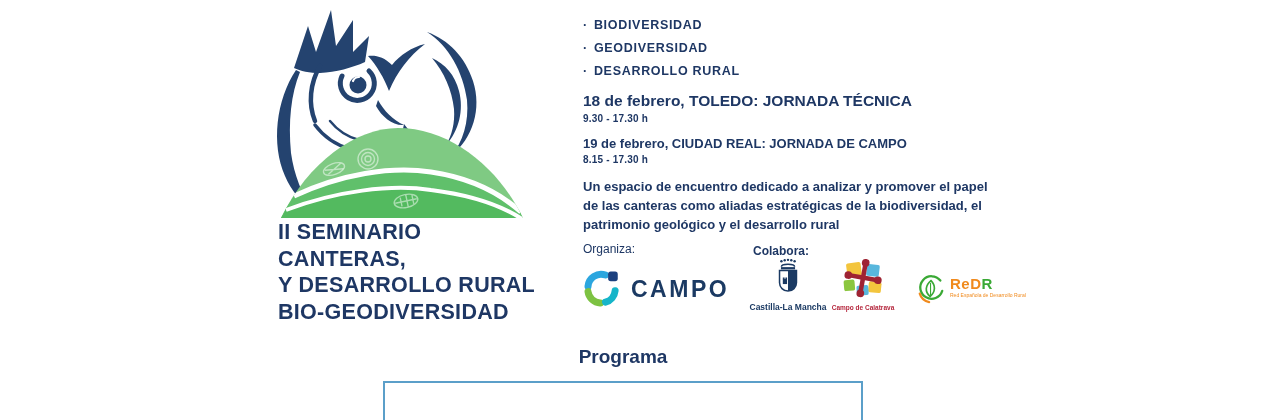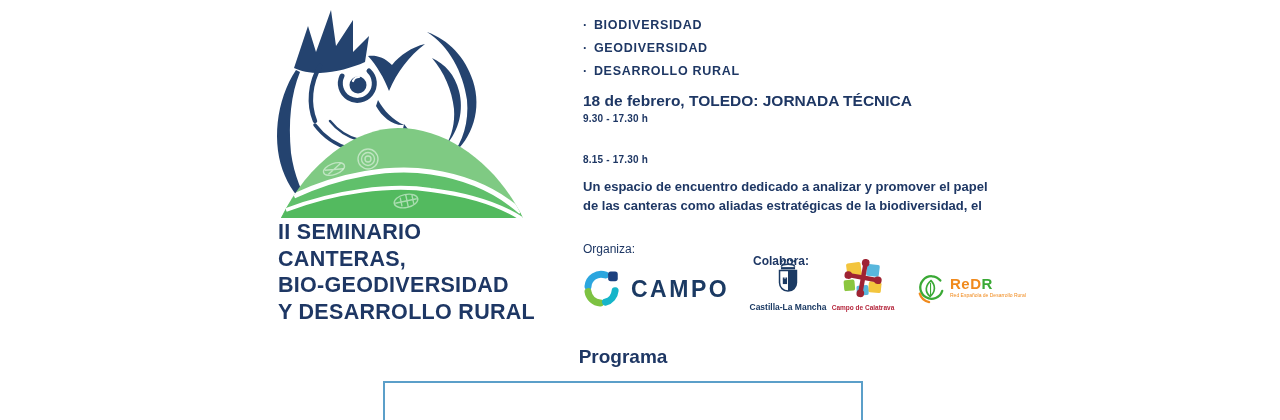--- a/index.html
+++ b/index.html
@@ -38,21 +38,21 @@
   }
   .event-time-2 {
     position:absolute; left:583px; top:154px;
     font-size:10px; font-weight:700; letter-spacing:0.2px;
   }
   .description {
     position:absolute; left:583px; top:177px;
     font-size:13px; font-weight:700; line-height:19px; white-space:nowrap;
   }
   .organiza-label { position:absolute; left:583px; top:242px; font-size:12px; font-weight:400; }
-  .colabora-label { position:absolute; left:753px; top:254px; font-size:12px; font-weight:700; }
+  .colabora-label { position:absolute; left:753px; top:244px; font-size:12px; font-weight:700; }
 
   
   .holcim-block { position:absolute; left:581px; top:268px; display:flex; align-items:center; }
   .holcim-text {
     margin-left:8px; font-size:23px; font-weight:800;
     letter-spacing:2.5px; color:#1b3a63;
   }
   .clm-block { position:absolute; left:747px; top:258px; width:82px; text-align:center; }
   .clm-text { font-size:8.5px; font-weight:700; color:#1b3a63; margin-top:2px; white-space:nowrap; }
   .calatrava-block { position:absolute; left:828px; top:259px; width:70px; text-align:center; }
@@ -129,43 +129,45 @@
           <ellipse cx="150" cy="197" rx="12" ry="6.5"></ellipse>
           <path d="M139,197 L161,197 M145,192.5 L145,201.5 M151,191 L151,203 M157,192.5 L157,201.5"></path>
         </g>
       </g>
     </g>
   </svg>
 
   <div class="main-title">
     <div>II SEMINARIO</div>
     <div>CANTERAS,</div>
+    <div>Y DESARROLLO RURAL</div>
     <div>BIO-GEODIVERSIDAD</div>
-    <div>Y DESARROLLO RURAL</div>
   </div>
 
   <div class="topics">
     <div class="topic-row">
       <span class="dot">·</span><span>BIODIVERSIDAD</span>
     </div>
     <div class="topic-row">
       <span class="dot">·</span><span>GEODIVERSIDAD</span>
     </div>
     <div class="topic-row">
       <span class="dot">·</span><span>DESARROLLO RURAL</span>
     </div>
   </div>
 
   <div class="event-heading-1">18 de febrero, TOLEDO: JORNADA TÉCNICA</div>
   <div class="event-time-1">9.30 - 17.30 h</div>
+  <div class="event-heading-2">19 de febrero, CIUDAD REAL: JORNADA DE CAMPO</div>
   <div class="event-time-2">8.15 - 17.30 h</div>
 
   <div class="description">
     <div>Un espacio de encuentro dedicado a analizar y promover el papel</div>
     <div>de las canteras como aliadas estratégicas de la biodiversidad, el</div>
+    <div>patrimonio geológico y el desarrollo rural</div>
   </div>
 
   <div class="organiza-label">Organiza:</div>
   <div class="colabora-label">Colabora:</div>
 
   <div class="holcim-block">
     <svg width="42" height="42" viewBox="0 0 48 46">
       <path d="M28,7 A15,15 0 0 0 8,20" stroke="#2ba6df" stroke-width="8" fill="none" stroke-linecap="round"></path>
       <path d="M8,26 A15,15 0 0 0 22,39" stroke="#7dc242" stroke-width="8" fill="none" stroke-linecap="round"></path>
       <path d="M28,38 A15,15 0 0 0 39,25" stroke="#16b5c9" stroke-width="8" fill="none" stroke-linecap="round"></path>

